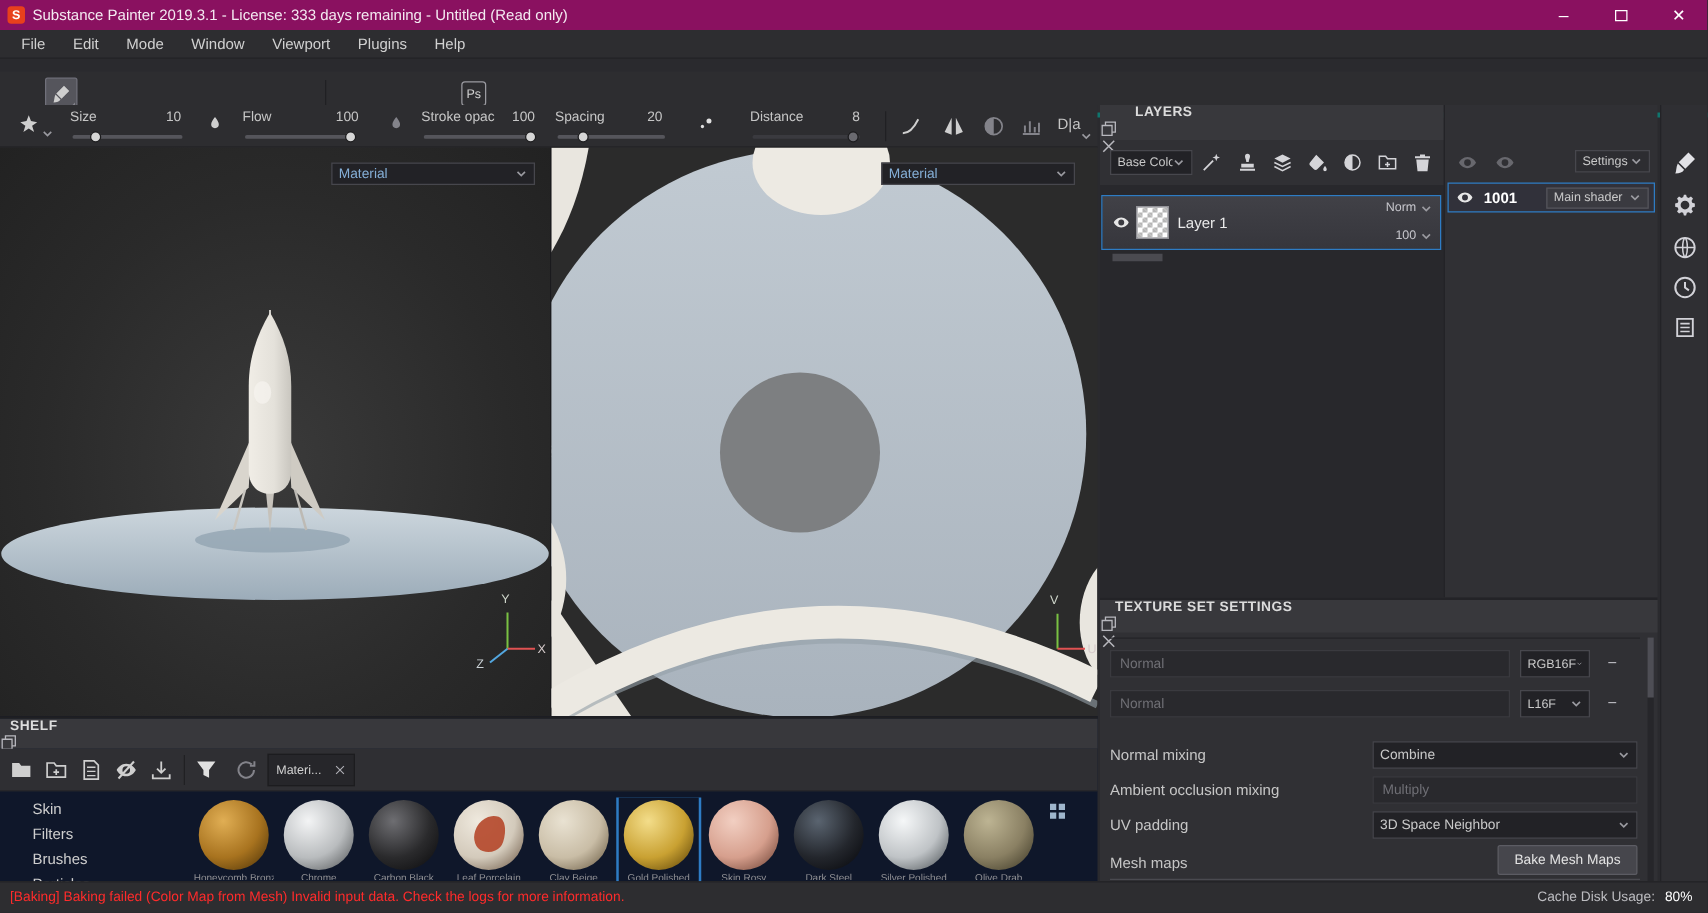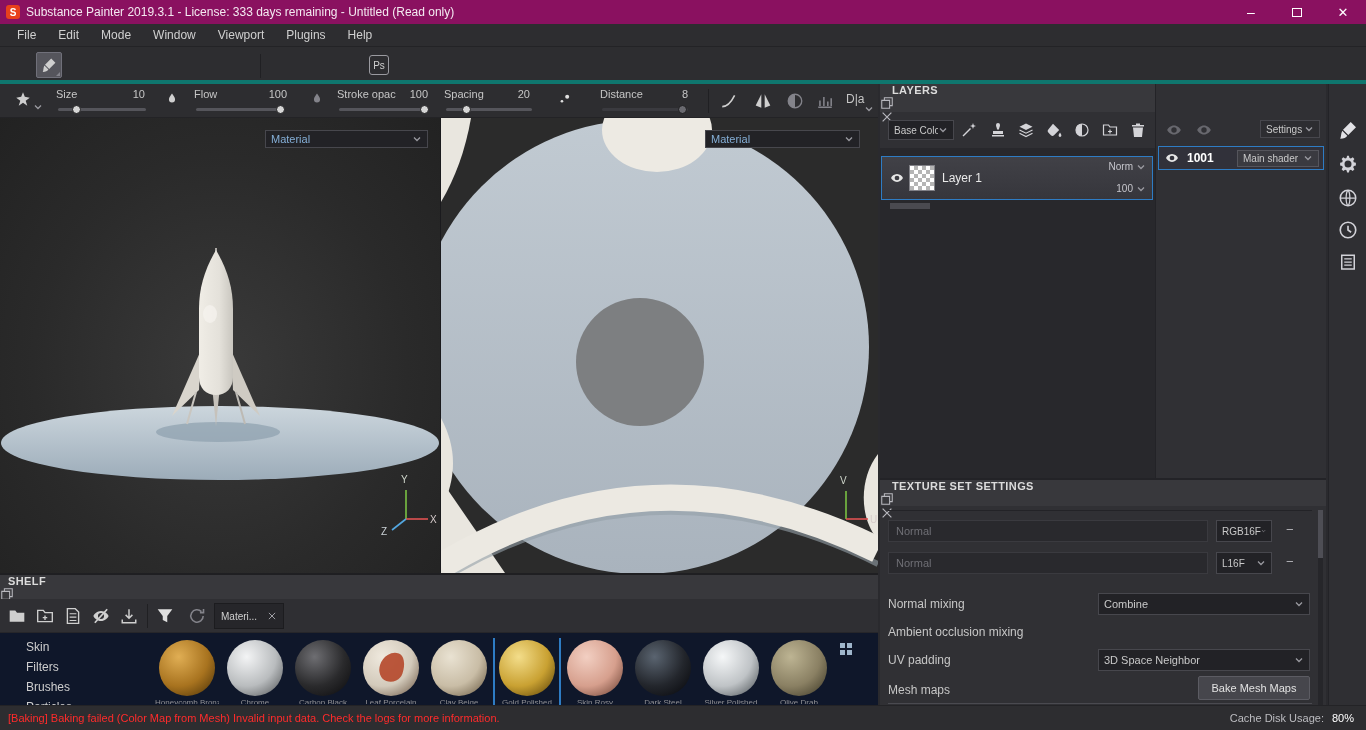--- a/index.html
+++ b/index.html
@@ -176,21 +176,21 @@
 <div class="p" style="left:0;top:24px;width:1366px;height:23px;background:#2d2d30;display:flex;align-items:center;padding-left:6px;border-bottom:1px solid #232326">
   <div style="font-size:12px;padding:0 11px;line-height:23px;cursor:pointer">File</div>
   <div style="font-size:12px;padding:0 11px;line-height:23px;cursor:pointer">Edit</div>
   <div style="font-size:12px;padding:0 11px;line-height:23px;cursor:pointer">Mode</div>
   <div style="font-size:12px;padding:0 11px;line-height:23px;cursor:pointer">Window</div>
   <div style="font-size:12px;padding:0 11px;line-height:23px;cursor:pointer">Viewport</div>
   <div style="font-size:12px;padding:0 11px;line-height:23px;cursor:pointer">Plugins</div>
   <div style="font-size:12px;padding:0 11px;line-height:23px;cursor:pointer">Help</div>
 </div>
 
-<div class="p" style="left:0;top:47px;width:1366px;height:37px;background:#2d2d30;border-bottom:4px solid #0f766e">
+<div class="p" style="left:0;top:57px;width:1366px;height:37px;background:#2d2d30;border-bottom:4px solid #0f766e">
   <div class="p toolbtn sel" style="left:36px;top:5px">
       <svg class="ic">
         <use href="#sy-brush"></use>
       </svg>
     </div>
   <div class="p toolbtn" style="left:67px;top:5px">
       <svg class="ic">
         <use href="#sy-eraser"></use>
       </svg>
     </div>
@@ -510,21 +510,21 @@
     </div>
   <div class="p" style="left:838px;top:66px;color:#9fb6cc">
       <svg class="ic">
         <use href="#sy-grid"></use>
       </svg>
     </div>
 </div>
 
 <div class="p" style="left:880px;top:84px;width:275px;height:394px;background:#303034">
   <div class="p panel-h" style="left:0;top:0;width:275px;height:28px;background:#38383c">
-    <div class="hdr" style="margin-left:12px">LAYERS</div>
+    <div class="hdr" style="margin-left:28px">LAYERS</div>
     <div style="flex:1"></div>
     <svg class="ic ic14" style="color:#b8b8be;margin-right:18px">
         <use href="#sy-float"></use>
       </svg>
     <svg class="ic ic14" style="color:#b8b8be;margin-right:10px">
         <use href="#sy-x"></use>
       </svg>
   </div>
   <div class="p dd" style="left:8px;top:36px;width:66px;height:20px;font-size:10px">
     <span style="overflow:hidden;white-space:nowrap">Base Colo</span>
@@ -663,20 +663,23 @@
 
   <div class="p lblc" style="left:8px;top:117px;font-size:12px">Normal mixing</div>
   <div class="p dd" style="left:218px;top:113px;width:212px;height:22px">
     <span>Combine</span>
     <svg class="ic ic10" style="color:#9a9aa0">
         <use href="#sy-caret"></use>
       </svg>
   </div>
 
   <div class="p lblc" style="left:8px;top:145px;font-size:12px">Ambient occlusion mixing</div>
+  <div class="p field-dis" style="left:218px;top:141px;width:212px;height:22px">
+      <span>Multiply</span>
+    </div>
 
   <div class="p lblc" style="left:8px;top:173px;font-size:12px">UV padding</div>
   <div class="p dd" style="left:218px;top:169px;width:212px;height:22px">
     <span>3D Space Neighbor</span>
     <svg class="ic ic10" style="color:#9a9aa0">
         <use href="#sy-caret"></use>
       </svg>
   </div>
 
   <div class="p lblc" style="left:8px;top:203px;font-size:12px">Mesh maps</div>

